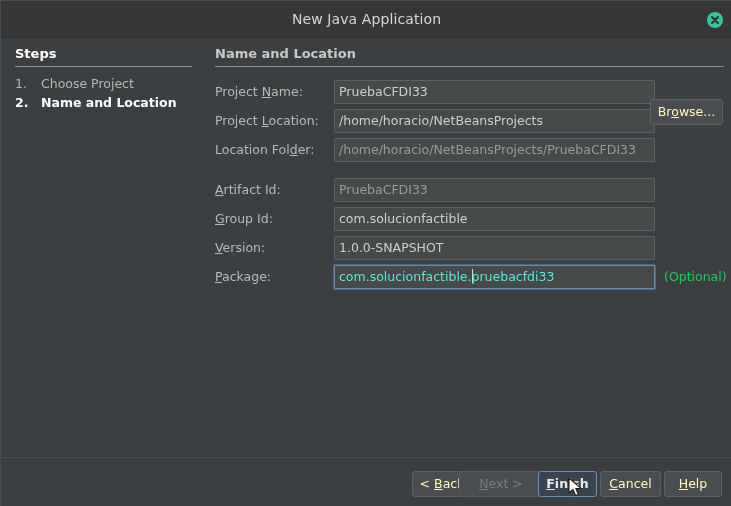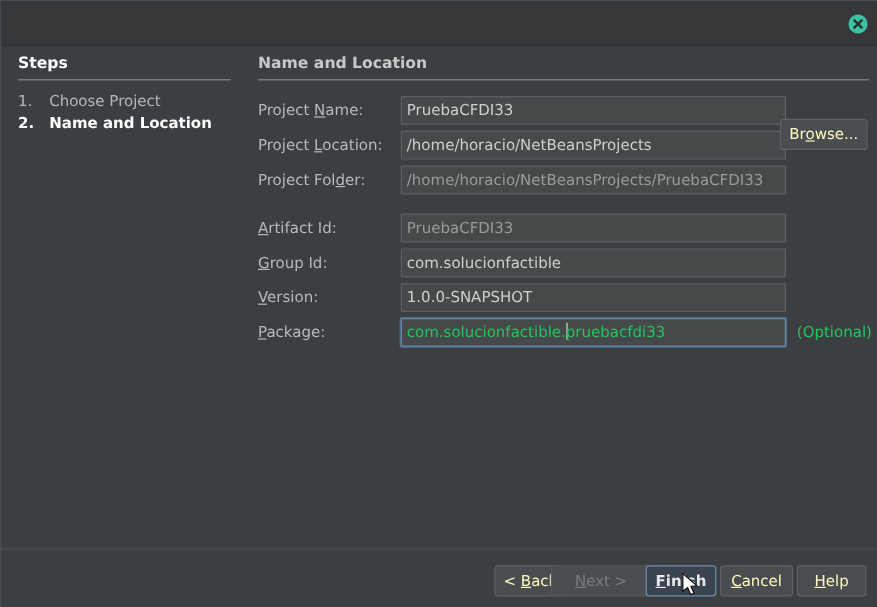--- a/index.html
+++ b/index.html
@@ -134,21 +134,21 @@
     font-family: "DejaVu Sans", "Liberation Sans", sans-serif;
     padding: 0 4px;
     line-height: 22px;
     white-space: nowrap;
     overflow: hidden;
   }
   .textfield.dim { color: #9a9a9a; }
   .textfield.focused {
     border: 1px solid #6a86a8;
     box-shadow: 0 0 0 1px #4e6580;
-    color: #22c55e;
+    color: #5eead4;
   }
   .caret {
     display: inline-block;
     width: 1px;
     height: 14px;
     background: #d9d9d9;
     vertical-align: -2px;
     margin: 0 -1px 0 0;
   }
 
@@ -201,20 +201,21 @@
     width: 16px; height: 22px;
     pointer-events: none;
   }
 </style>
 </head>
 <body>
 
 <div id="dialog">
 
   <div id="titlebar">
+    <div id="title-text">New Java Application</div>
     <div id="close-btn">
       <svg width="16" height="16" viewBox="0 0 16 16">
         <path d="M5 5 L11 11 M11 5 L5 11" stroke="#23332f" stroke-width="2" stroke-linecap="round" fill="none"></path>
       </svg>
     </div>
   </div>
 
   <div id="steps-pane">
     <div id="steps-title">Steps</div>
     <div id="steps-rule"></div>
@@ -235,21 +236,21 @@
       <span class="field-label"><span>Project </span><span class="mn">N</span><span>ame:</span></span>
       <div class="textfield" style="left:119px; width:321px;"><span>PruebaCFDI33</span></div>
     </div>
 
     <div class="field-row" style="top:71px; left:9px; width:510px;">
       <span class="field-label"><span>Project </span><span class="mn">L</span><span>ocation:</span></span>
       <div class="textfield" style="left:119px; width:321px;"><span>/home/horacio/NetBeansProjects</span></div>
     </div>
 
     <div class="field-row" style="top:100px; left:9px; width:510px;">
-      <span class="field-label"><span>Project Fol</span><span class="mn">d</span><span>er:</span></span>
+      <span class="field-label"><span>Location Fol</span><span class="mn">d</span><span>er:</span></span>
       <div class="textfield dim" style="left:119px; width:321px;"><span>/home/horacio/NetBeansProjects/PruebaCFDI33</span></div>
     </div>
 
     <div class="field-row" style="top:140px; left:9px; width:510px;">
       <span class="field-label"><span></span><span class="mn">A</span><span>rtifact Id:</span></span>
       <div class="textfield dim" style="left:119px; width:321px;"><span>PruebaCFDI33</span></div>
     </div>
 
     <div class="field-row" style="top:169px; left:9px; width:510px;">
       <span class="field-label"><span></span><span class="mn">G</span><span>roup Id:</span></span>

